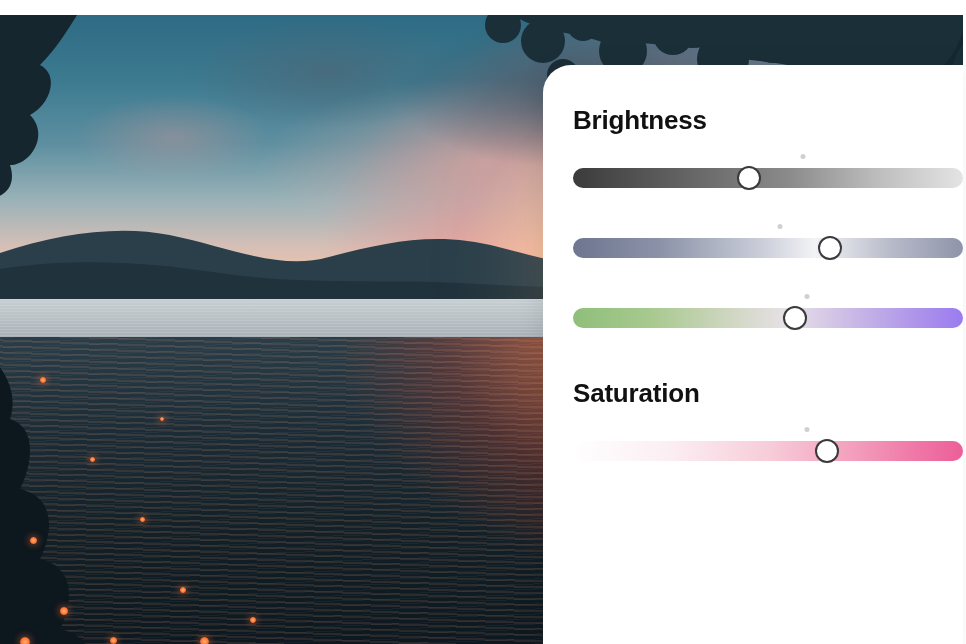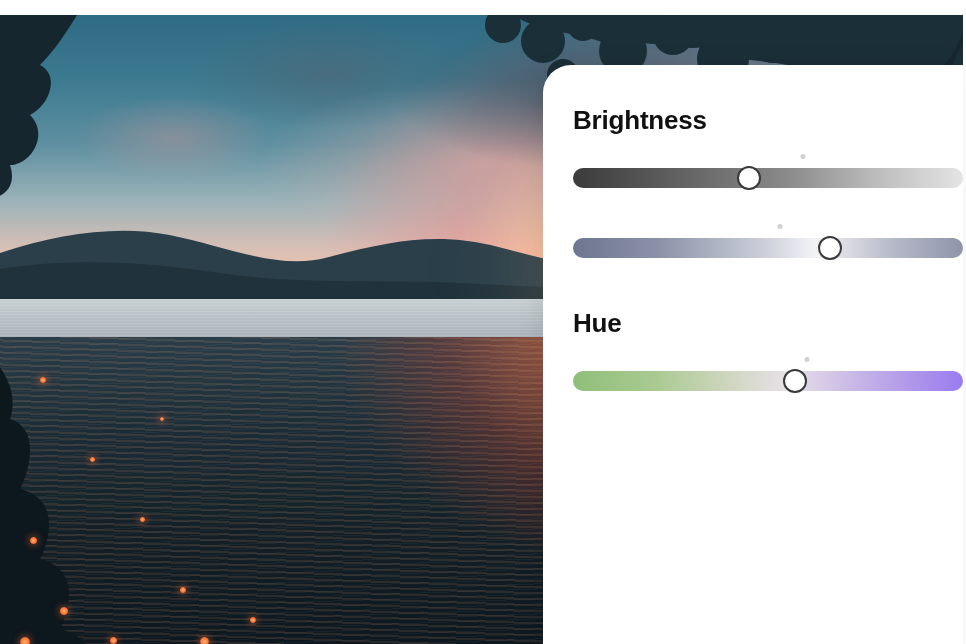--- a/index.html
+++ b/index.html
@@ -170,24 +170,32 @@
     <div class="control">
       <div class="slider-wrap">
         <div class="tick" style="left:53%"></div>
         <div class="track t-contrast">
           <div class="thumb" style="left:66%"></div>
         </div>
       </div>
     </div>
 
     <div class="control">
-      <div class="control-label">Hue</div>
       <div class="slider-wrap">
         <div class="tick" style="left:60%"></div>
         <div class="track t-hue">
           <div class="thumb" style="left:57%"></div>
         </div>
       </div>
     </div>
 
+    <div class="control">
+      <div class="control-label">Saturation</div>
+      <div class="slider-wrap">
+        <div class="tick" style="left:60%"></div>
+        <div class="track t-saturation">
+          <div class="thumb" style="left:65%"></div>
+        </div>
+      </div>
+    </div>
 
   </div>
 </div>
 
 </body></html>

